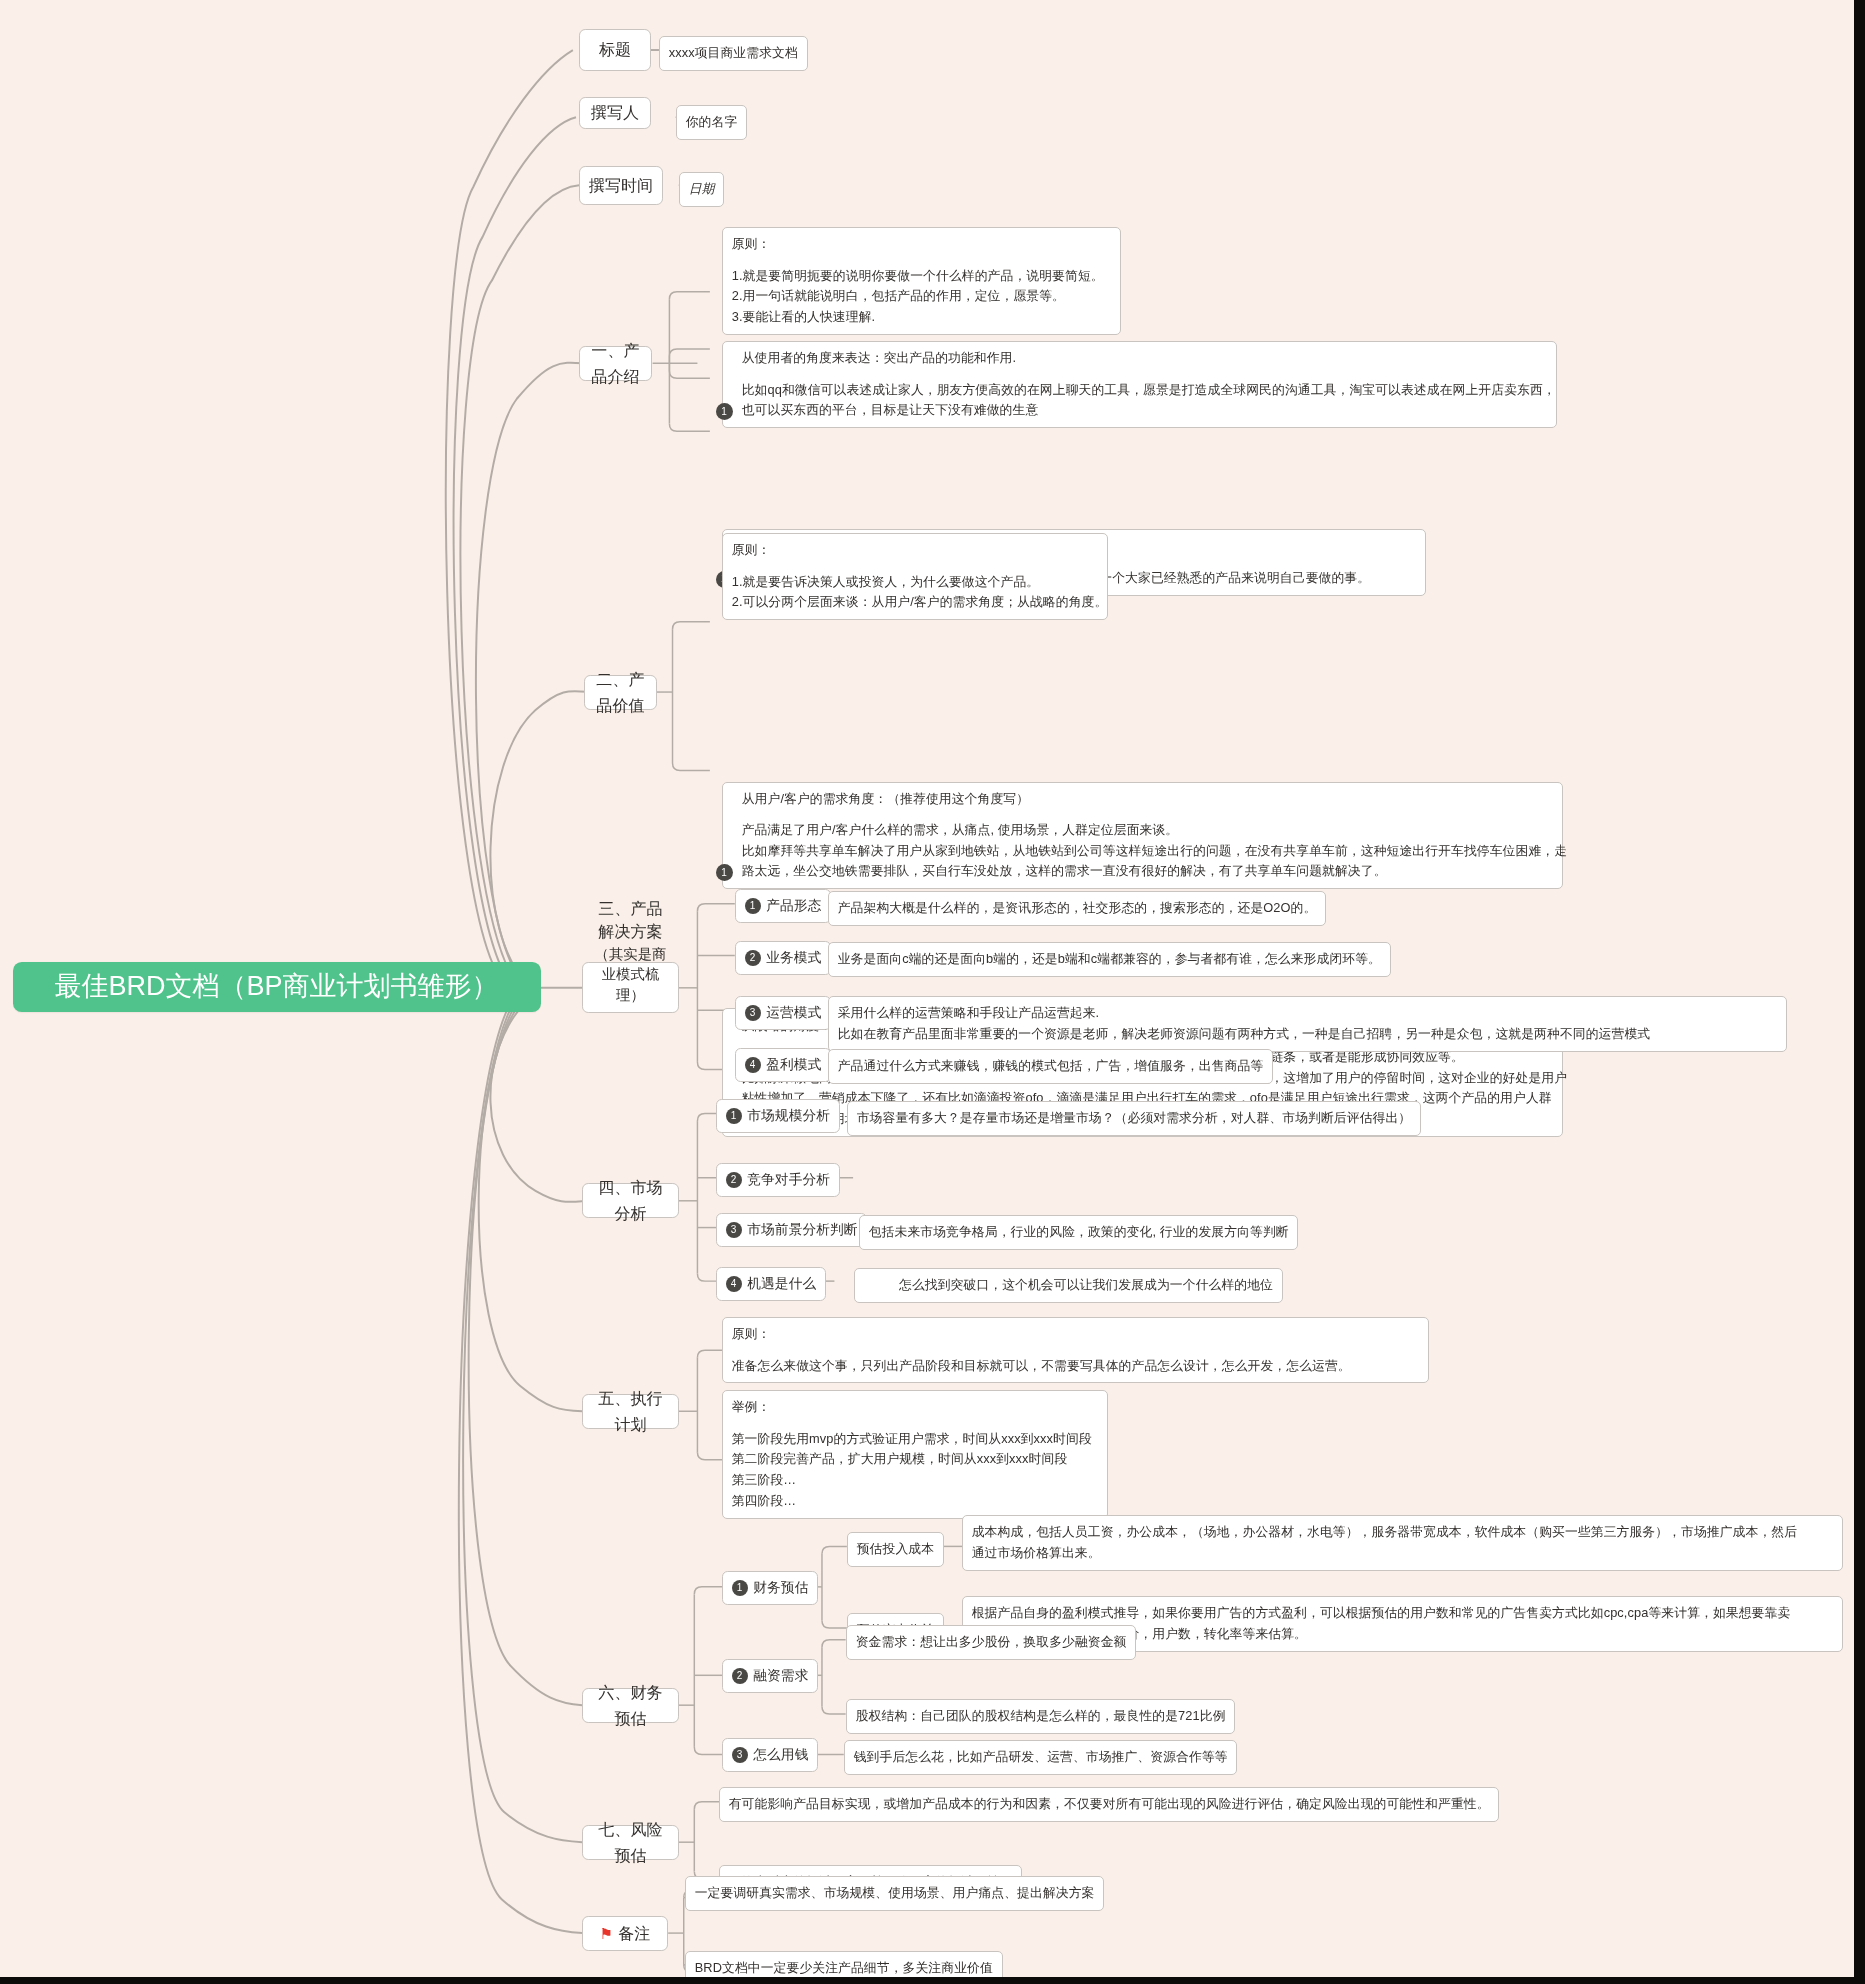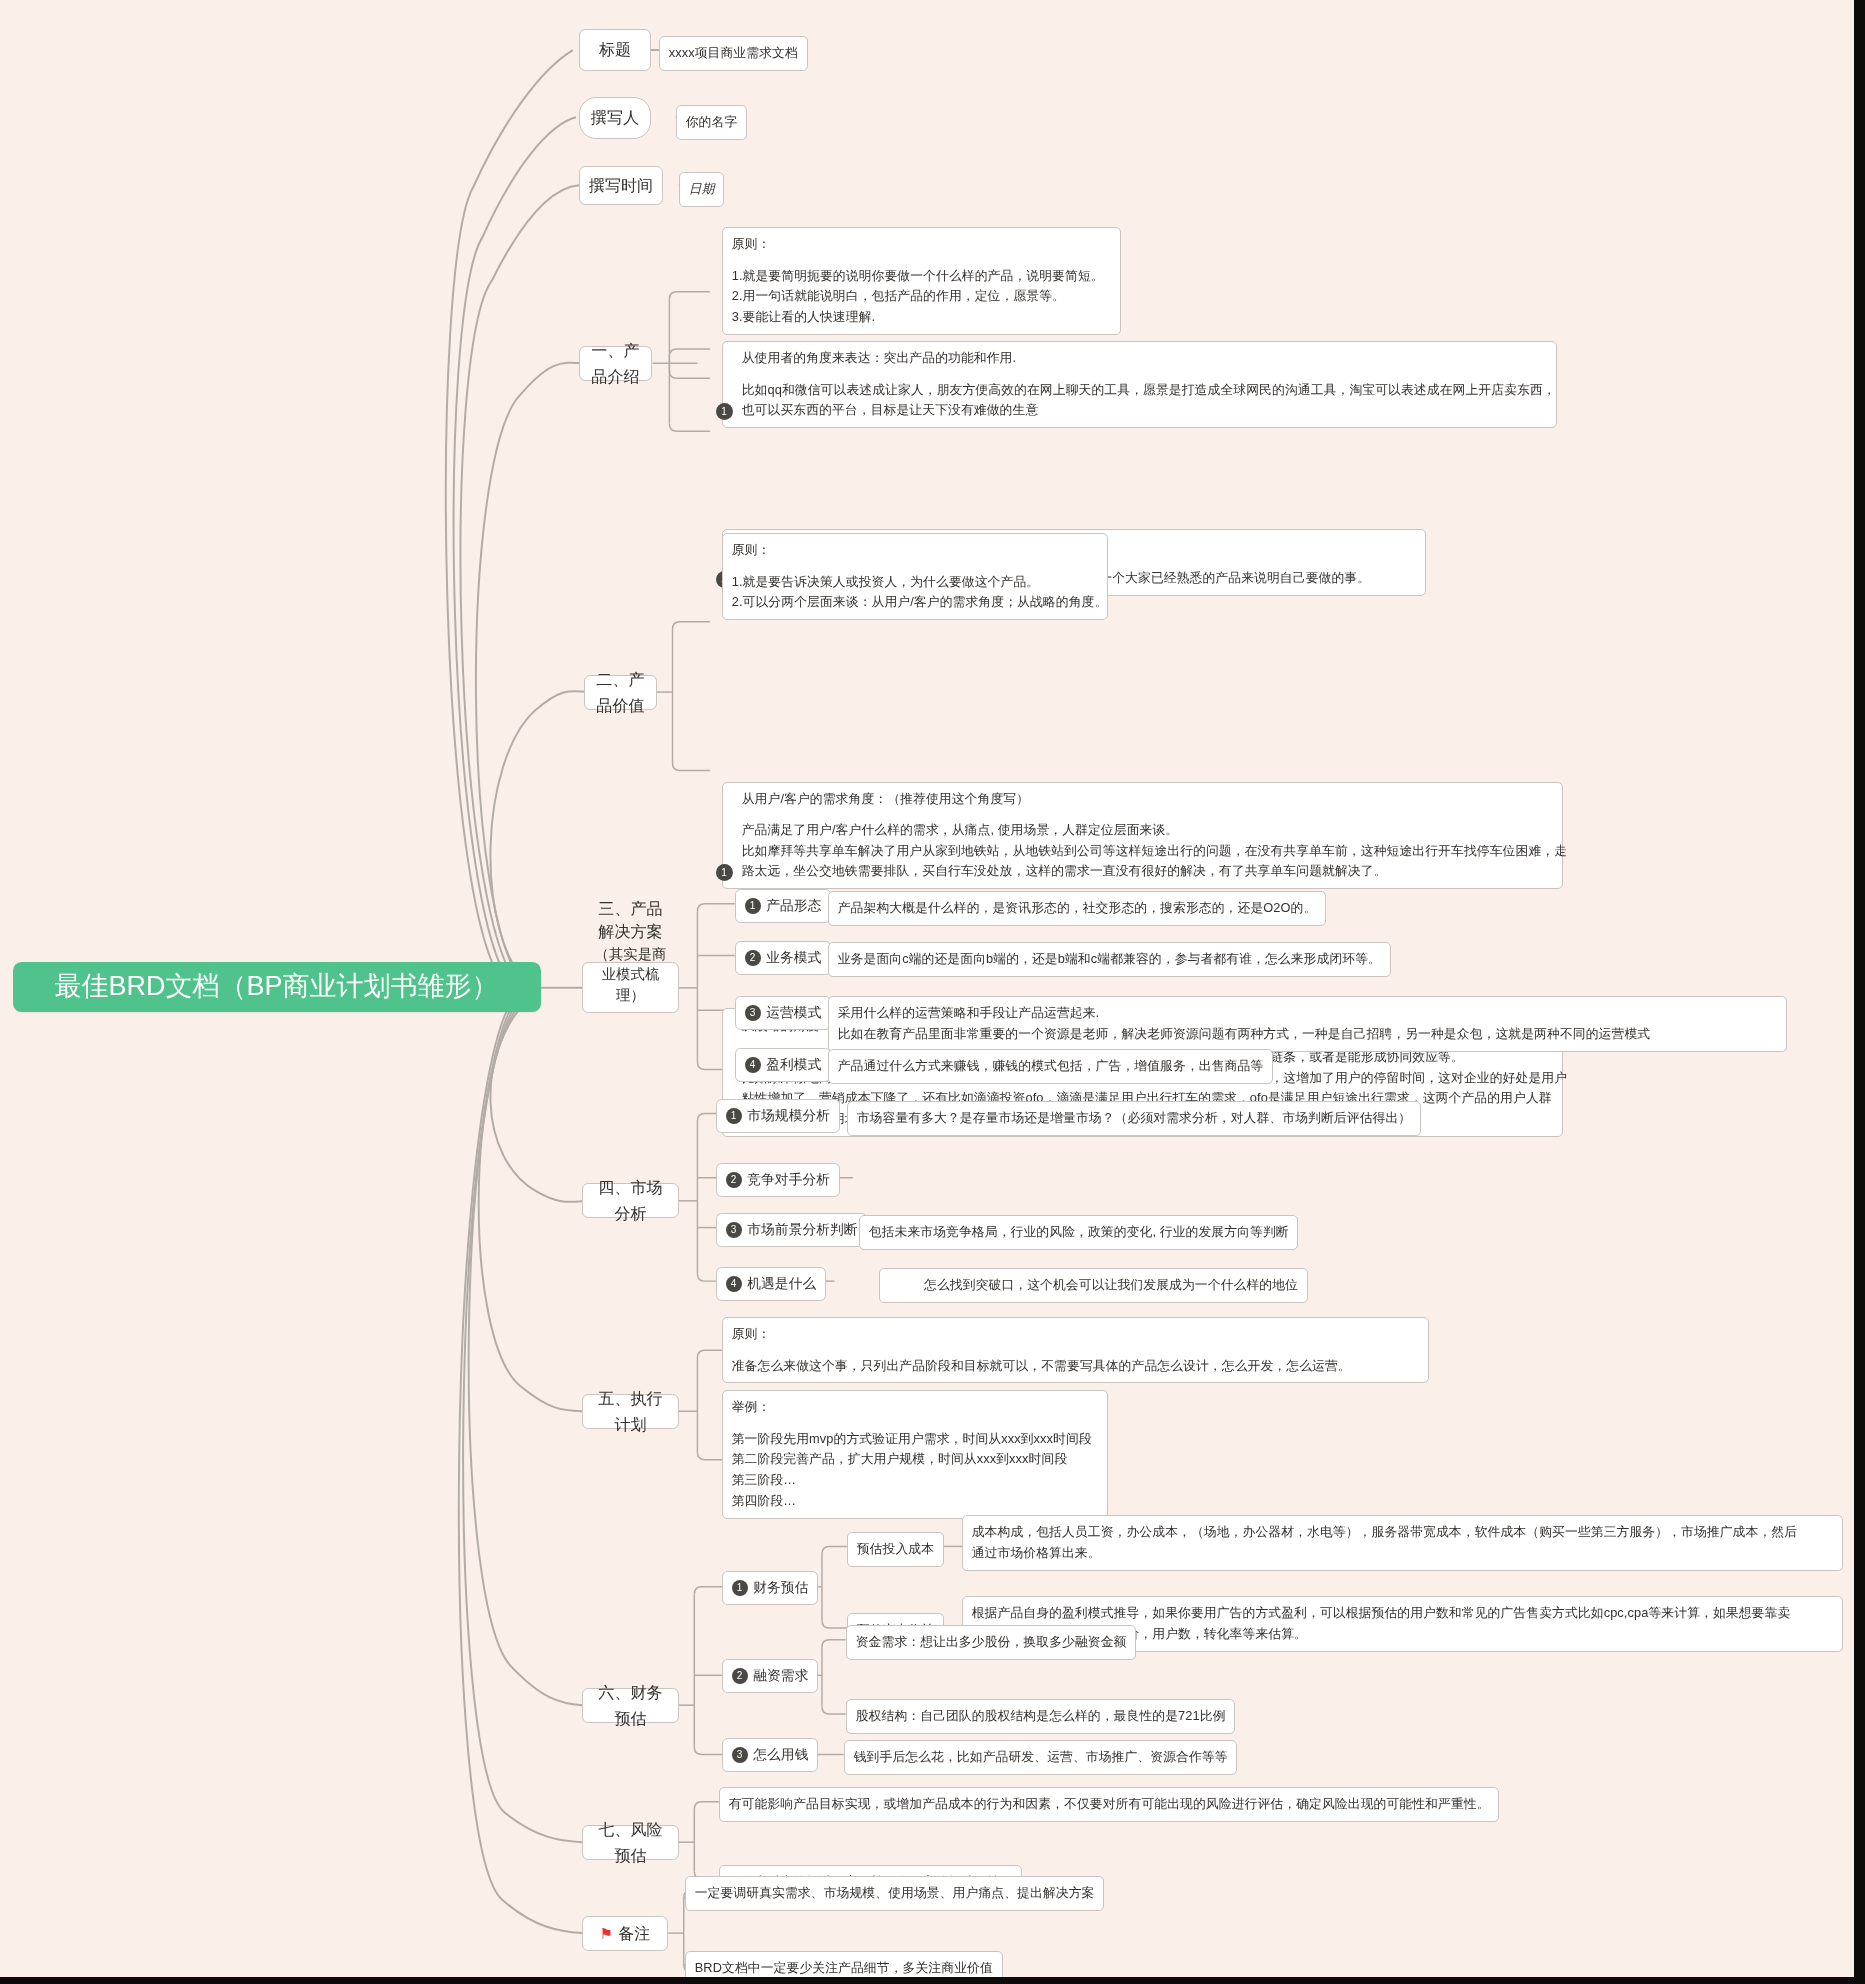--- a/index.html
+++ b/index.html
@@ -198,21 +198,21 @@
       <path d="M1098,3047 L1103,3047"></path>
       <path d="M1098,3155 L1103,3155"></path>
     </g>
   </svg>
 
   <div id="root" style="left:12.5px;top:962px;width:498px;height:50px;">最佳BRD文档（BP商业计划书雏形）</div>
 
   <div class="node sec" style="left:579px;top:29px;width:72px;height:42px;">标题</div>
   <div class="node leaf" style="left:659px;top:36px;">xxxx项目商业需求文档</div>
 
-  <div class="node sec" style="left:579px;top:97px;width:72px;height:42px;border-radius:17px;">撰写人</div>
+  <div class="node sec" style="left:579px;top:97px;width:72px;height:32px;">撰写人</div>
   <div class="node leaf" style="left:676px;top:105px;">你的名字</div>
 
   <div class="node sec" style="left:579px;top:166px;width:84px;height:39px;">撰写时间</div>
   <div class="node leaf" style="left:679px;top:172px;font-style:italic;">日期</div>
 
   <div class="node sec" style="left:579px;top:346px;width:73px;height:35px;">一、产品介绍</div>
 
   <div class="node leaf" style="left:722px;top:227px;width:399px;">
     <span class="ln">原则：</span>
     <span class="spacer"></span>
@@ -330,21 +330,21 @@
     <span>市场前景分析判断</span>
   </div>
   <div class="node leaf" style="left:859px;top:1215px;">
     <span class="ln">包括未来市场竞争格局，行业的风险，政策的变化, 行业的发展方向等判断</span>
   </div>
 
   <div class="node keynode" style="left:716px;top:1267px;">
     <span class="badge">4</span>
     <span>机遇是什么</span>
   </div>
-  <div class="node leaf" style="left:879px;top:1268px;padding-left:44px;">
+  <div class="node leaf" style="left:854px;top:1268px;padding-left:44px;">
     <span class="ln">怎么找到突破口，这个机会可以让我们发展成为一个什么样的地位</span>
   </div>
 
   <div class="node sec" style="left:582px;top:1394px;width:97px;height:35px;">五、执行计划</div>
 
   <div class="node leaf" style="left:722px;top:1317px;width:707px;">
     <span class="ln">原则：</span>
     <span class="spacer"></span>
     <span class="ln">准备怎么来做这个事，只列出产品阶段和目标就可以，不需要写具体的产品怎么设计，怎么开发，怎么运营。</span>
   </div>

